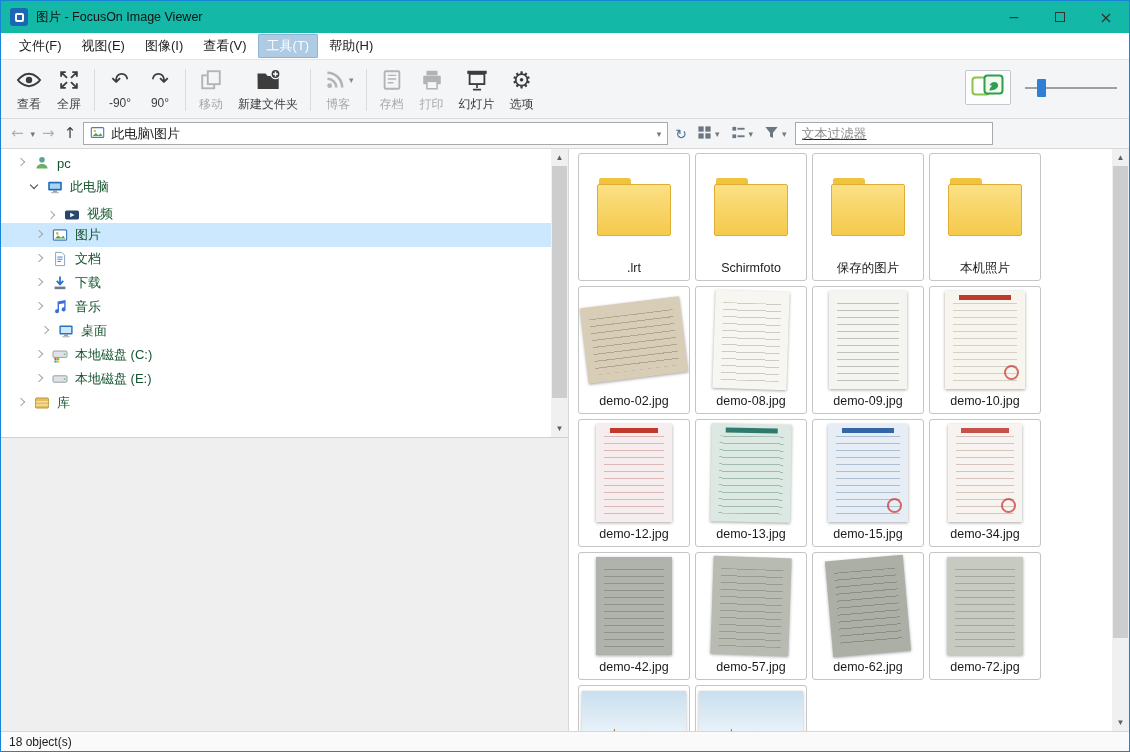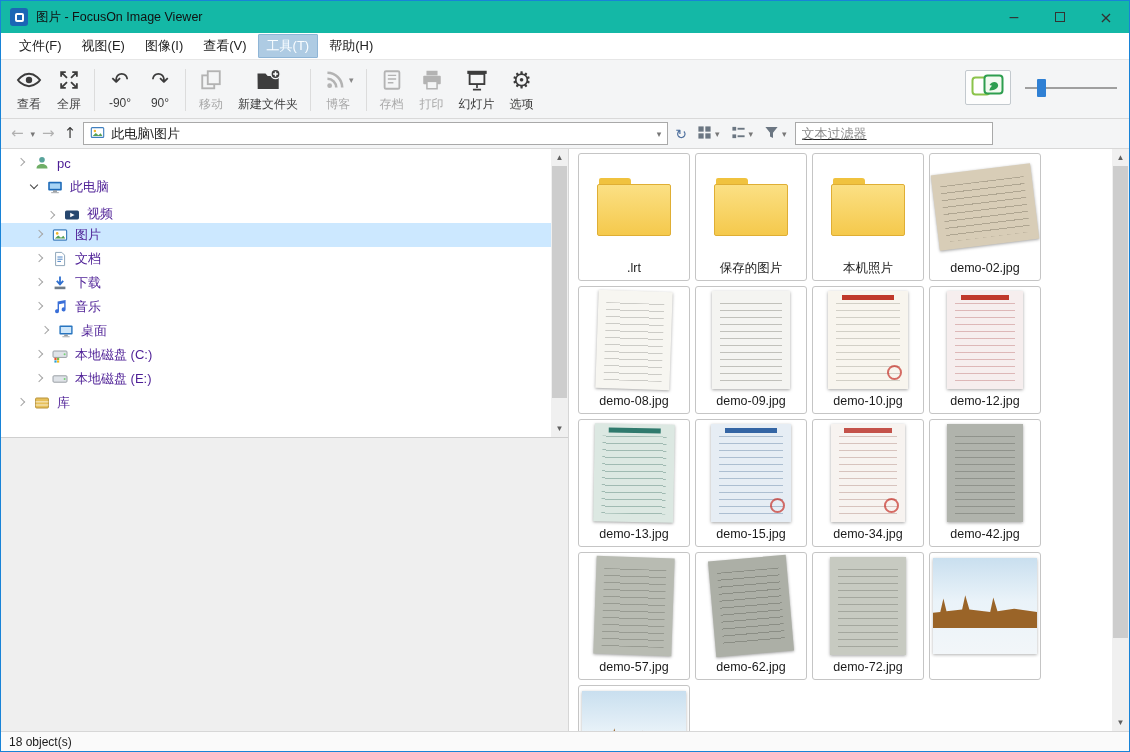--- a/index.html
+++ b/index.html
@@ -62,21 +62,21 @@
   .leftpane{width:567px;display:flex;flex-direction:column;}
   .treepane{height:288px;background:#fff;position:relative;overflow:hidden;}
   .treerows{position:absolute;left:0;top:2px;right:17px;}
   .tree-row{height:24px;display:flex;align-items:center;gap:0;white-space:nowrap;}
   .tree-row.sel{background:#cce8ff;}
   .chev{display:inline-block;width:14px;height:14px;position:relative;flex:0 0 14px;margin-right:4px;}
   .chev::before{content:"";position:absolute;top:3px;left:3px;width:5px;height:5px;
         border-top:1.5px solid #a6a6a6;border-right:1.5px solid #a6a6a6;transform:rotate(45deg);}
   .chev.open::before{border-color:#444;transform:rotate(135deg);top:2px;}
   .ti{width:18px;height:16px;display:inline-flex;align-items:center;justify-content:center;margin-right:6px;}
-  .tl{font-size:13px;color:#4c1d95;}
+  .tl{font-size:13px;color:#14532d;}
   .previewpane{flex:1;background:#efefef;border-top:1px solid #cfcfcf;}
 
   .rightpane{flex:1;background:#fff;border-left:1px solid #d6d6d6;position:relative;overflow:hidden;}
   .grid{position:absolute;left:9px;top:4px;display:grid;grid-template-columns:repeat(4,112px);
         grid-auto-rows:128px;gap:5px;}
   .cell{background:#fff;border:1px solid #c5c5c5;border-radius:3px;display:flex;
         flex-direction:column;align-items:center;overflow:hidden;}
   .thumb{flex:1;width:100%;display:flex;align-items:center;justify-content:center;padding-top:4px;}
   .cname{height:24px;font-size:12.5px;color:#1b1b1b;display:flex;align-items:center;}
 
@@ -460,20 +460,26 @@
         <div class="cell">
     <div class="thumb">
             <div class="folder-icon"></div>
           </div>
     <div class="cname">.lrt</div>
   </div>
         <div class="cell">
     <div class="thumb">
             <div class="folder-icon"></div>
           </div>
+    <div class="cname">Schirmfoto</div>
+  </div>
+        <div class="cell">
+    <div class="thumb">
+            <div class="folder-icon"></div>
+          </div>
     <div class="cname">保存的图片</div>
   </div>
         <div class="cell">
     <div class="thumb">
             <div class="folder-icon"></div>
           </div>
     <div class="cname">本机照片</div>
   </div>
         <div class="cell">
     <div class="thumb">

